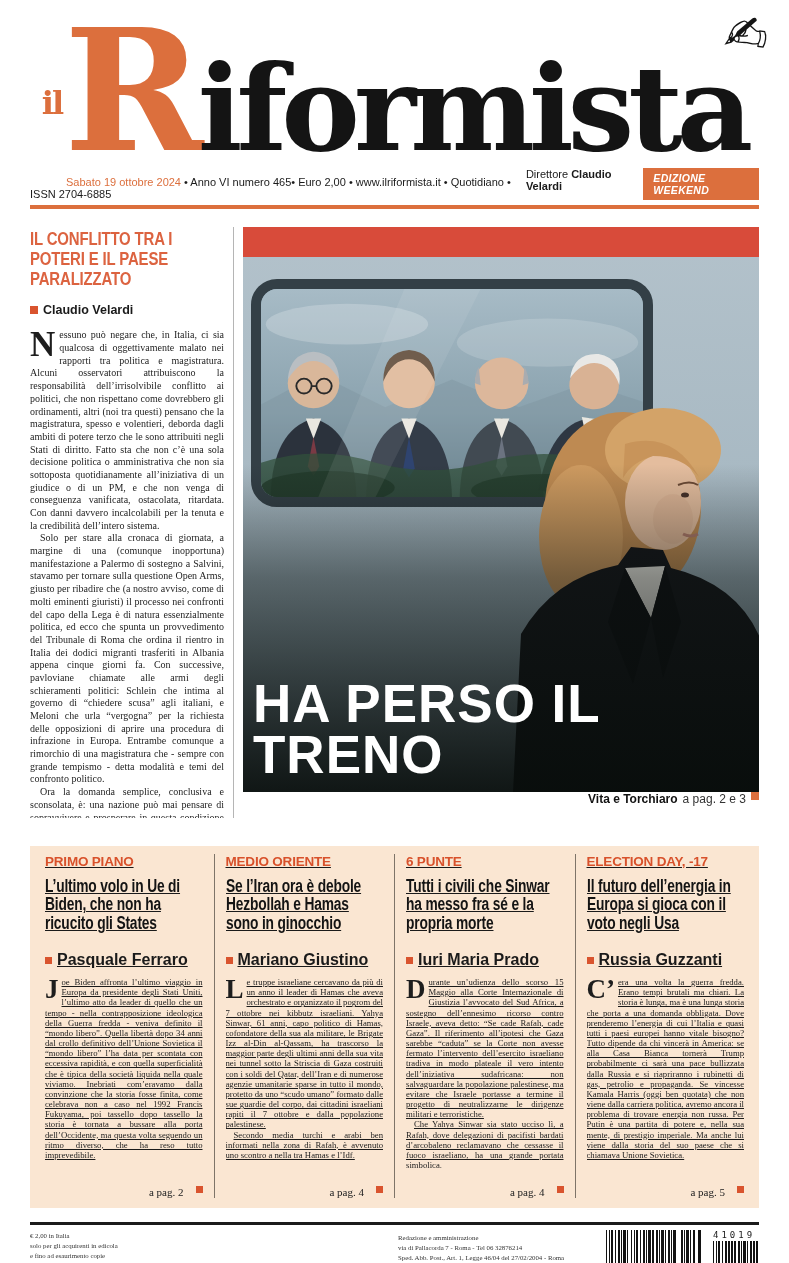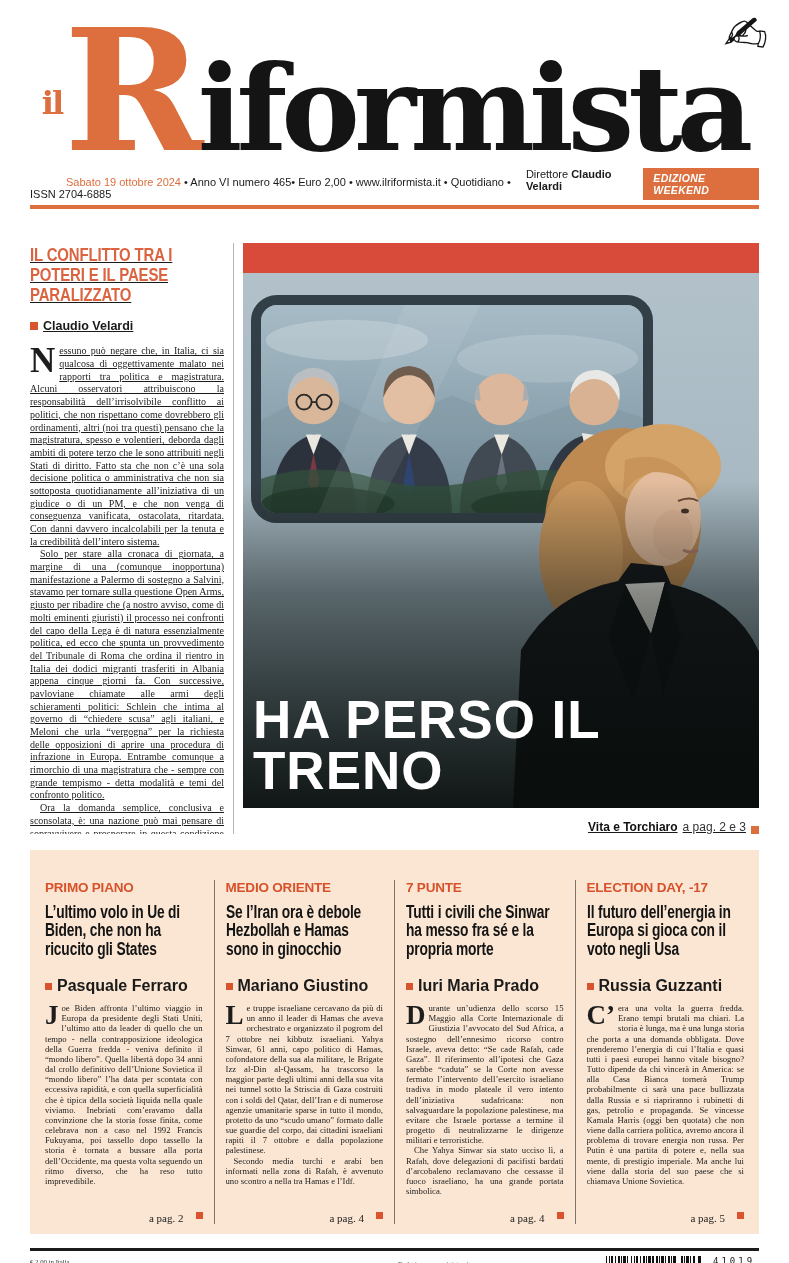--- a/index.html
+++ b/index.html
@@ -15,21 +15,21 @@
   .pen-icon{position:absolute;right:20px;top:-22px;font-size:52px;color:#141414;
             transform:rotate(8deg);font-family:"DejaVu Sans",sans-serif;}
   .date-bar{margin:14px 30px 0 30px;border-bottom:4px solid #DC6F3D;display:flex;justify-content:space-between;
             align-items:flex-end;font-size:11px;padding-bottom:5px;}
   .date-left .d{color:#DC6F3D;font-weight:normal;margin-left:36px;}
   .date-right{display:flex;align-items:flex-start;gap:10px;}
   .director b{font-weight:bold;}
   .edition-badge{background:#DC6F3D;color:#fff;font-style:italic;font-weight:bold;font-size:10.5px;
                  padding:4px 10px;letter-spacing:.3px;}
   
-  .main-row{display:flex;margin:34px 30px 0 30px;text-decoration:underline;}
+  .main-row{display:flex;margin:18px 30px 0 30px;}
   .oped{width:194px;flex:0 0 194px;border-right:1px solid #b5b5b5;padding-right:9px;height:591px;overflow:hidden;}
   .cx{display:block;width:127%;transform:scaleX(0.787);transform-origin:0 0;}
   .oped-title{font-weight:bold;font-size:19px;line-height:1.06;color:#DC6340;margin:2px 0 14px 0;letter-spacing:-.2px;}
   .byline{display:flex;align-items:center;gap:5px;font-size:12.5px;font-weight:bold;margin:0 0 12px 0;}
   .sq{display:inline-block;width:8px;height:8px;background:#D9542E;flex:0 0 8px;}
   .oped-body{font-family:"Liberation Serif",serif;font-size:10px;line-height:1.27;text-align:justify;color:#1d1d1d;}
   .oped-body p{margin:0;}
   .oped-body p.ind{text-indent:10px;}
   .dc{float:left;font-family:"Liberation Serif",serif;font-weight:bold;font-size:35px;line-height:.82;padding:2px 4px 0 0;}
   
@@ -42,26 +42,26 @@
   .window svg{display:block;width:100%;height:100%;}
   .meloni{position:absolute;right:-4px;bottom:0;width:250px;height:410px;}
   .shade{position:absolute;left:0;bottom:0;width:100%;height:100%;
          background:linear-gradient(180deg,rgba(0,0,0,0) 42%,rgba(10,16,14,.45) 62%,rgba(8,13,11,.92) 100%);}
   .headline-wrap{position:absolute;left:10px;right:6px;bottom:12px;color:#fff;}
   .hl1{font-size:100px;font-weight:800;line-height:.9;letter-spacing:8px;margin:0;
        font-family:"Liberation Sans",sans-serif;}
   .hl2{font-size:53px;font-weight:800;line-height:.95;letter-spacing:1px;margin:2px 0 0 0;}
   .subhead{display:inline-block;font-size:17.5px;font-weight:bold;white-space:nowrap;
            transform:scaleX(.72);transform-origin:0 50%;margin-top:9px;}
-  .credit{height:26px;display:flex;justify-content:flex-end;align-items:flex-end;gap:5px;font-size:12px;
+  .credit{height:26px;display:flex;justify-content:flex-end;align-items:flex-start;gap:5px;font-size:12px;
           font-family:"Liberation Sans",sans-serif;color:#333;}
   .credit b{color:#111;}
   .sq2{display:inline-block;width:8px;height:8px;background:#DC6F3D;}
   
-  .briefs{margin:16px 30px 0 30px;background:#FAE6D2;display:flex;padding:30px 4px 10px 4px;height:344px;}
+  .briefs{margin:28px 30px 0 30px;background:#FAE6D2;display:flex;padding:8px 4px 10px 4px;height:344px;text-decoration:underline;}
   .brief{flex:1;padding:0 11px;position:relative;}
   .brief + .brief{border-left:1px solid #7e7468;}
   .section-label{color:#D8512B;font-weight:bold;font-size:13.5px;letter-spacing:-.2px;margin:0 0 8px 0;}
   .brief-h{font-weight:bold;font-size:17.5px;line-height:1.05;color:#141414;letter-spacing:-.2px;margin:0;}
   .brief-h-wrap{height:64px;margin-bottom:10px;}
   .byline-s{display:flex;align-items:center;gap:5px;font-size:16px;font-weight:bold;margin:0 0 8px 0;}
   .sq-s{display:inline-block;width:7px;height:7px;background:#D9542E;flex:0 0 7px;}
   .brief-body{font-family:"Liberation Serif",serif;font-size:8.7px;line-height:1.17;text-align:justify;
               color:#1d1d1d;height:192px;overflow:hidden;}
   .brief-body p{margin:0;}
@@ -250,21 +250,21 @@
       <p><span class="dcs">L</span><span>e truppe israeliane cercavano da più di un anno il leader di Hamas che aveva orchestrato e organizzato il pogrom del 7 ottobre nei kibbutz israeliani. Yahya Sinwar, 61 anni, capo politico di Hamas, cofondatore della sua ala militare, le Brigate Izz al-Din al-Qassam, ha trascorso la maggior parte degli ultimi anni della sua vita nei tunnel sotto la Striscia di Gaza costruiti con i soldi del Qatar, dell’Iran e di numerose agenzie umanitarie sparse in tutto il mondo, protetto da uno “scudo umano” formato dalle sue guardie del corpo, dai cittadini israeliani rapiti il 7 ottobre e dalla popolazione palestinese.</span></p>
       <p class="ind">Secondo media turchi e arabi ben informati nella zona di Rafah, è avvenuto uno scontro a nella tra Hamas e l’Idf.</p>
     </div>
     <div class="pageref">
       <span>a pag. 4</span>
       <span class="sq-s"></span>
     </div>
   </article>
 
   <article class="brief">
-    <div class="section-label">7 PUNTE</div>
+    <div class="section-label">6 PUNTE</div>
     <div class="brief-h-wrap">
         <span class="cx">
           <h3 class="brief-h">Tutti i civili che Sinwar ha messo fra sé e la propria morte</h3>
         </span>
       </div>
     <div class="byline-s">
       <span class="sq-s"></span>
       <span>Iuri Maria Prado</span>
     </div>
     <div class="brief-body">

